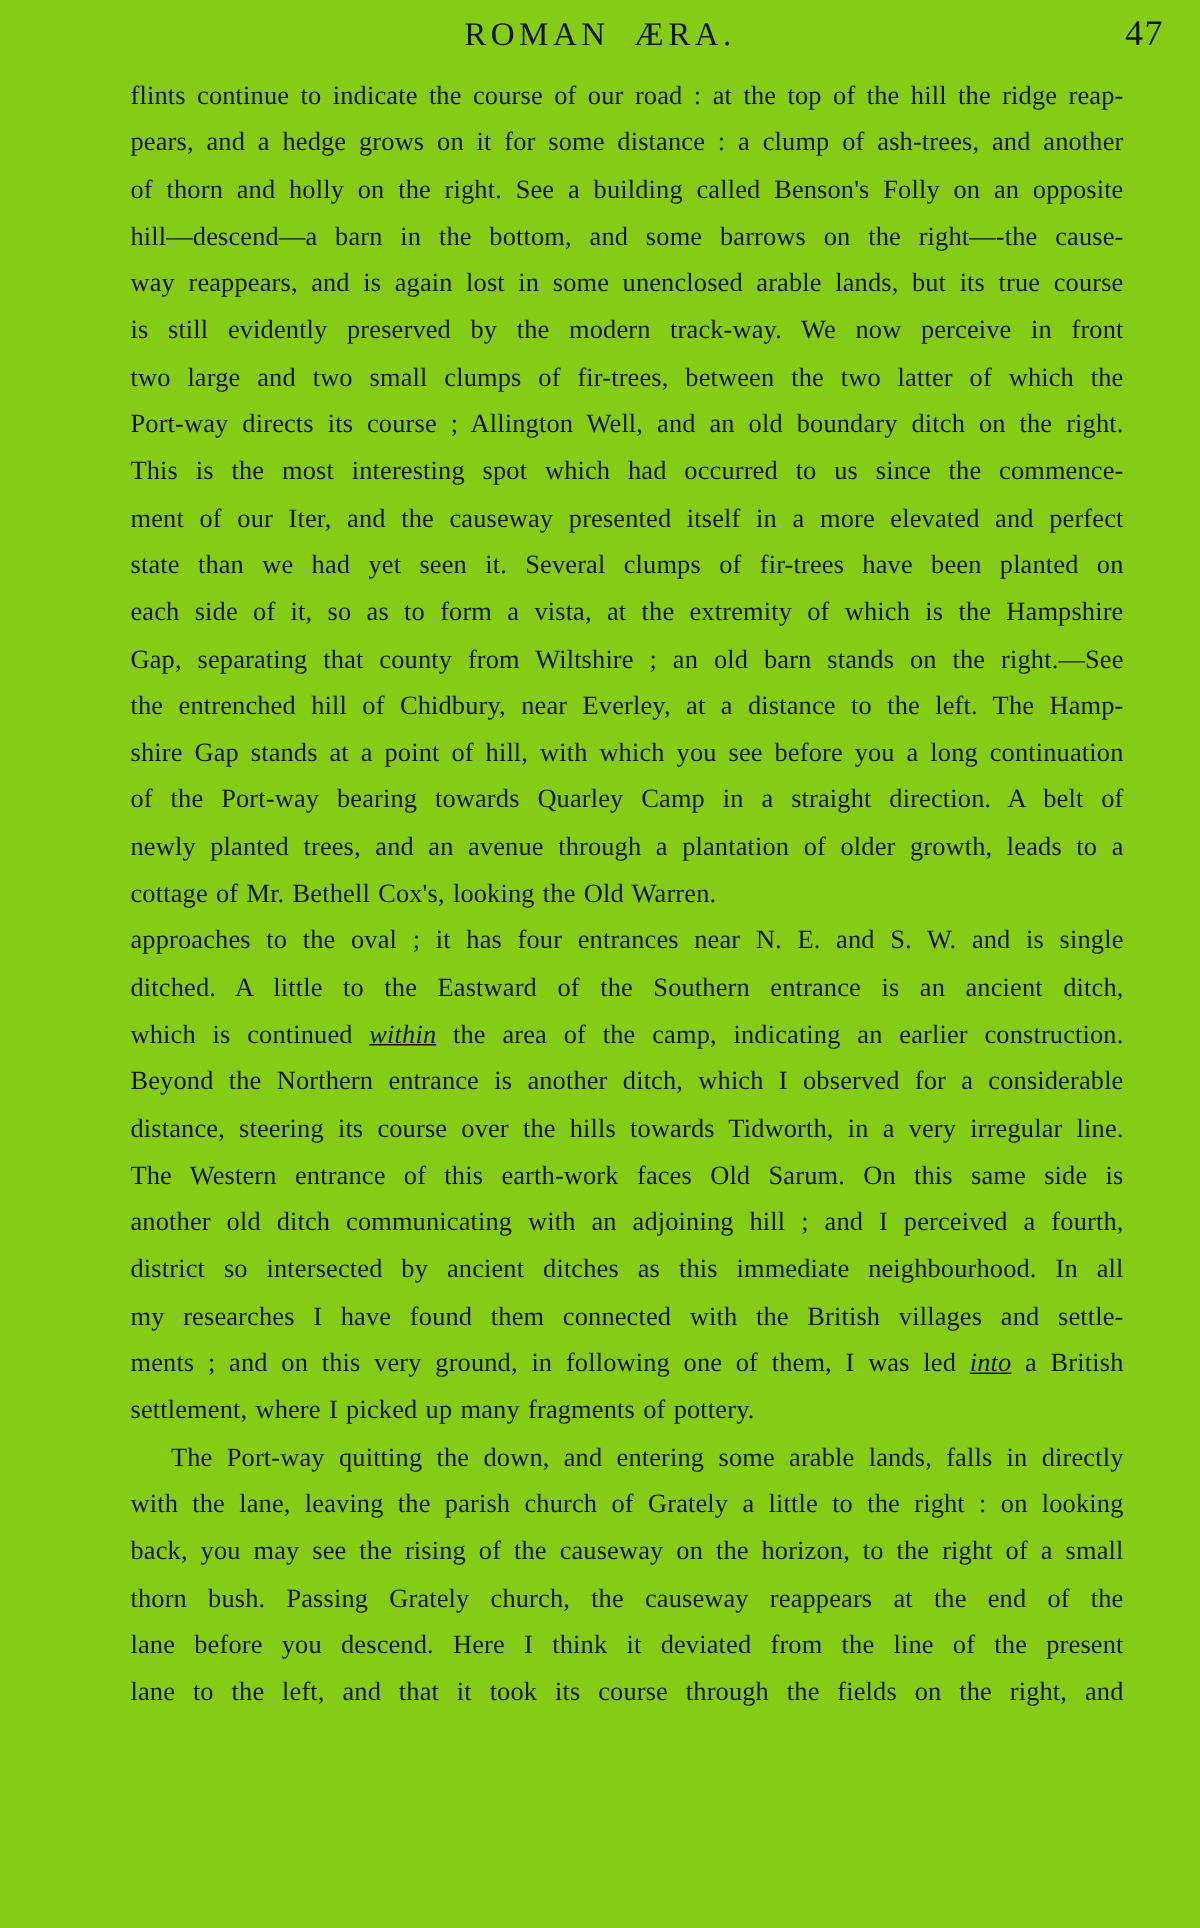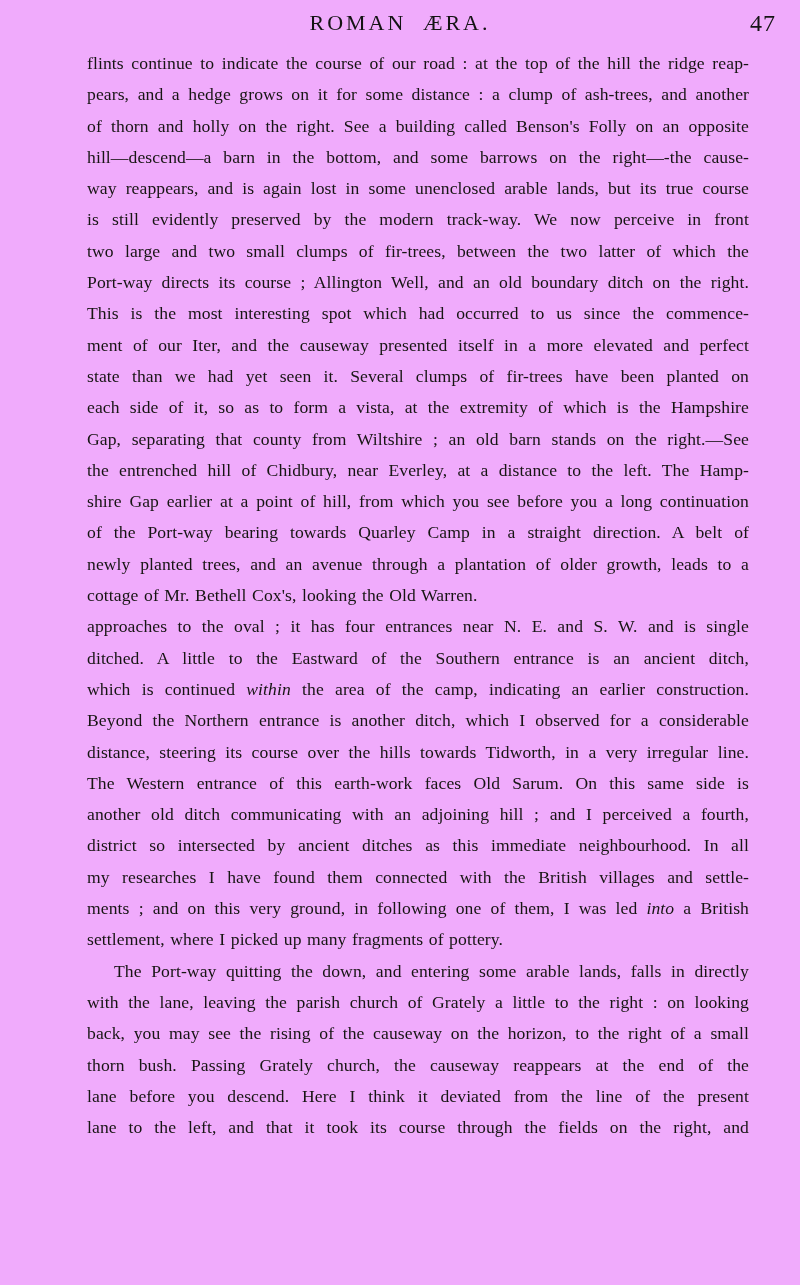--- a/index.html
+++ b/index.html
@@ -5,21 +5,21 @@
   * { margin: 0; padding: 0; box-sizing: border-box; }
   html, body { background: #ffffff; }
   body {
     width: 800px;
     height: 1285px;
     position: relative;
     font-family: "Liberation Serif", serif;
     color: #161616;
     overflow: hidden;
   }
-  .page { position: absolute; inset: 0; background: #f0abfc; }
+  .page { position: absolute; inset: 0; background: #84cc16; }
 
   .page-header {
     position: absolute;
     top: 10px;
     left: 0;
     right: 0;
     height: 34px;
   }
   .header-title {
     text-align: center;
@@ -50,21 +50,21 @@
     word-spacing: 1px;
     letter-spacing: 0.1px;
     text-align: justify;
     text-align-last: justify;
     white-space: normal;
     color: #171513;
     margin-left: 32px;
   }
   .line.lastline { text-align-last: left; }
   .line.indent { text-indent: 27px; }
-  .line i { font-style: italic; }
+  .line i { font-style: italic; text-decoration: underline; }
 </style>
 </head>
 <body>
 
 <div class="page">
   <div class="page-header">
     <div class="header-title">ROMAN ÆRA.</div>
     <div class="page-number">47</div>
   </div>
 
@@ -78,21 +78,21 @@
         <div class="line">way reappears, and is again lost in some unenclosed arable lands, but its true course</div>
         <div class="line">is still evidently preserved by the modern track-way. We now perceive in front</div>
         <div class="line">two large and two small clumps of fir-trees, between the two latter of which the</div>
         <div class="line">Port-way directs its course ; Allington Well, and an old boundary ditch on the right.</div>
         <div class="line">This is the most interesting spot which had occurred to us since the commence-</div>
         <div class="line">ment of our Iter, and the causeway presented itself in a more elevated and perfect</div>
         <div class="line">state than we had yet seen it. Several clumps of fir-trees have been planted on</div>
         <div class="line">each side of it, so as to form a vista, at the extremity of which is the Hampshire</div>
         <div class="line">Gap, separating that county from Wiltshire ; an old barn stands on the right.—See</div>
         <div class="line">the entrenched hill of Chidbury, near Everley, at a distance to the left. The Hamp-</div>
-        <div class="line">shire Gap earlier at a point of hill, from which you see before you a long continuation</div>
+        <div class="line">shire Gap stands at a point of hill, with which you see before you a long continuation</div>
         <div class="line">of the Port-way bearing towards Quarley Camp in a straight direction. A belt of</div>
         <div class="line">newly planted trees, and an avenue through a plantation of older growth, leads to a</div>
         <div class="line lastline">cottage of Mr. Bethell Cox's, looking the Old Warren.</div>
       </div>
       <div class="paragraph">
         <div class="line">approaches to the oval ; it has four entrances near N. E. and S. W. and is single</div>
         <div class="line">ditched. A little to the Eastward of the Southern entrance is an ancient ditch,</div>
         <div class="line">which is continued <i>within</i> the area of the camp, indicating an earlier construction.</div>
         <div class="line">Beyond the Northern entrance is another ditch, which I observed for a considerable</div>
         <div class="line">distance, steering its course over the hills towards Tidworth, in a very irregular line.</div>

